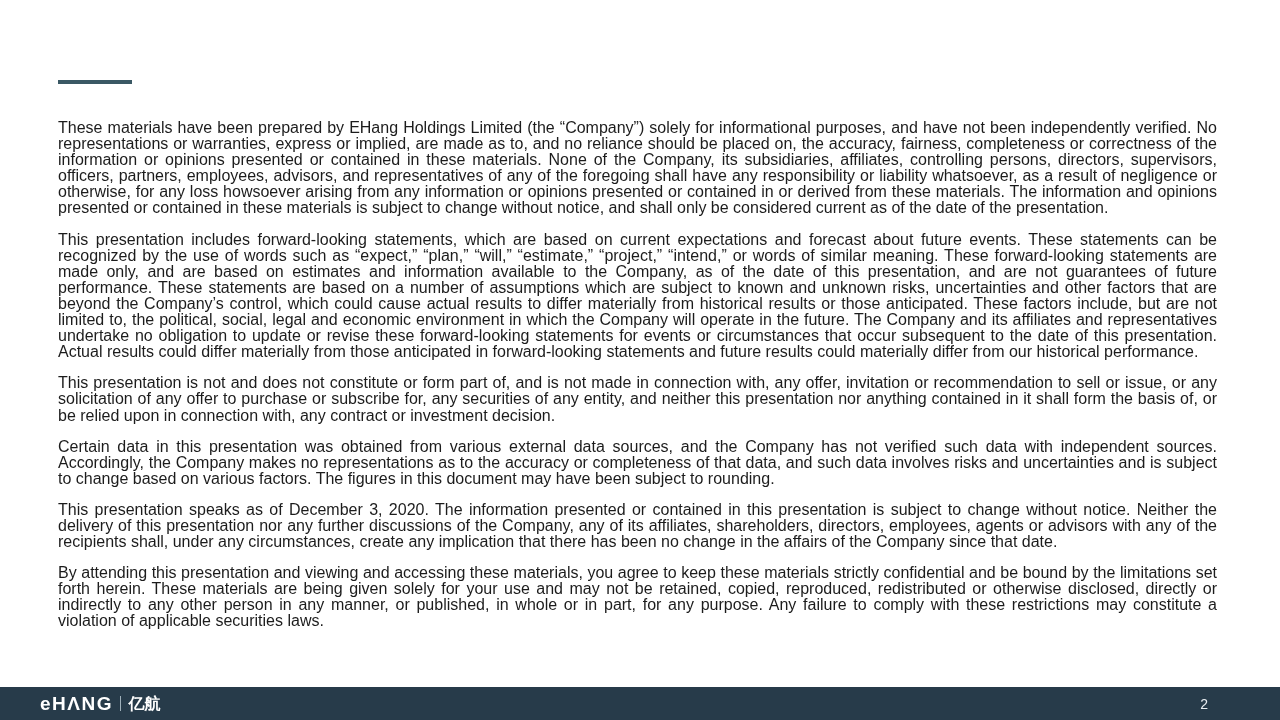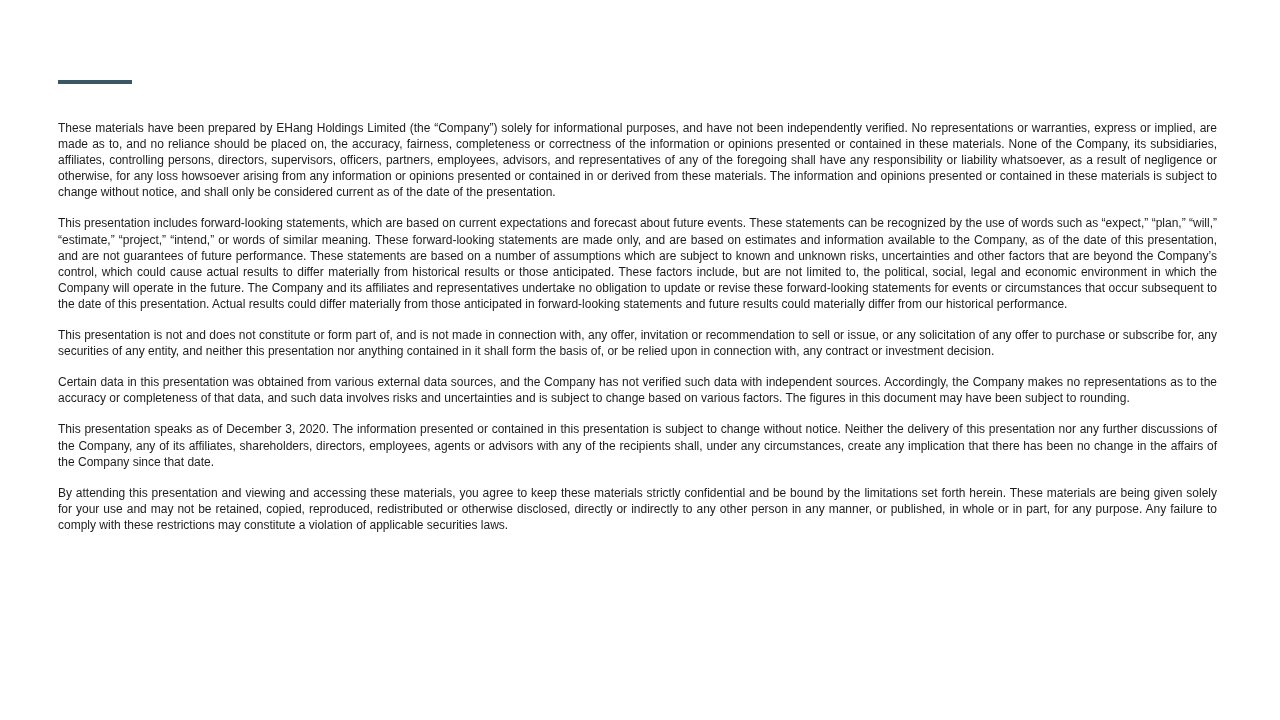--- a/index.html
+++ b/index.html
@@ -32,21 +32,21 @@
     height: 4px;
     background: #3a5864;
   }
 
   .content {
     position: absolute;
     left: 58px;
     top: 120px;
     width: 1159px;
     color: #1c1c1c;
-    font-size: 12px;
+    font-size: 16px;
     line-height: 16.1px;
     text-align: justify;
   }
 
   .content p { margin-bottom: 15px; }
 
   .footer {
     position: absolute;
     left: 0;
     bottom: 0;
@@ -100,14 +100,22 @@
 
   <div class="content">
     <p>These materials have been prepared by EHang Holdings Limited (the “Company”) solely for informational purposes, and have not been independently verified. No representations or warranties, express or implied, are made as to, and no reliance should be placed on, the accuracy, fairness, completeness or correctness of the information or opinions presented or contained in these materials. None of the Company, its subsidiaries, affiliates, controlling persons, directors, supervisors, officers, partners, employees, advisors, and representatives of any of the foregoing shall have any responsibility or liability whatsoever, as a result of negligence or otherwise, for any loss howsoever arising from any information or opinions presented or contained in or derived from these materials. The information and opinions presented or contained in these materials is subject to change without notice, and shall only be considered current as of the date of the presentation.</p>
     <p>This presentation includes forward-looking statements, which are based on current expectations and forecast about future events. These statements can be recognized by the use of words such as “expect,” “plan,” “will,” “estimate,” “project,” “intend,” or words of similar meaning. These forward-looking statements are made only, and are based on estimates and information available to the Company, as of the date of this presentation, and are not guarantees of future performance. These statements are based on a number of assumptions which are subject to known and unknown risks, uncertainties and other factors that are beyond the Company’s control, which could cause actual results to differ materially from historical results or those anticipated. These factors include, but are not limited to, the political, social, legal and economic environment in which the Company will operate in the future. The Company and its affiliates and representatives undertake no obligation to update or revise these forward-looking statements for events or circumstances that occur subsequent to the date of this presentation. Actual results could differ materially from those anticipated in forward-looking statements and future results could materially differ from our historical performance.</p>
     <p>This presentation is not and does not constitute or form part of, and is not made in connection with, any offer, invitation or recommendation to sell or issue, or any solicitation of any offer to purchase or subscribe for, any securities of any entity, and neither this presentation nor anything contained in it shall form the basis of, or be relied upon in connection with, any contract or investment decision.</p>
     <p>Certain data in this presentation was obtained from various external data sources, and the Company has not verified such data with independent sources. Accordingly, the Company makes no representations as to the accuracy or completeness of that data, and such data involves risks and uncertainties and is subject to change based on various factors. The figures in this document may have been subject to rounding.</p>
     <p>This presentation speaks as of December 3, 2020. The information presented or contained in this presentation is subject to change without notice. Neither the delivery of this presentation nor any further discussions of the Company, any of its affiliates, shareholders, directors, employees, agents or advisors with any of the recipients shall, under any circumstances, create any implication that there has been no change in the affairs of the Company since that date.</p>
     <p>By attending this presentation and viewing and accessing these materials, you agree to keep these materials strictly confidential and be bound by the limitations set forth herein. These materials are being given solely for your use and may not be retained, copied, reproduced, redistributed or otherwise disclosed, directly or indirectly to any other person in any manner, or published, in whole or in part, for any purpose. Any failure to comply with these restrictions may constitute a violation of applicable securities laws.</p>
   </div>
 
+  <div class="footer">
+    <div class="logo">
+      <span class="logo-latin">eHΛNG</span>
+      <span class="logo-divider"></span>
+      <span class="logo-cjk">亿航</span>
+    </div>
+    <span class="page-number">2</span>
+  </div>
 
 </div>
 
 </body></html>

